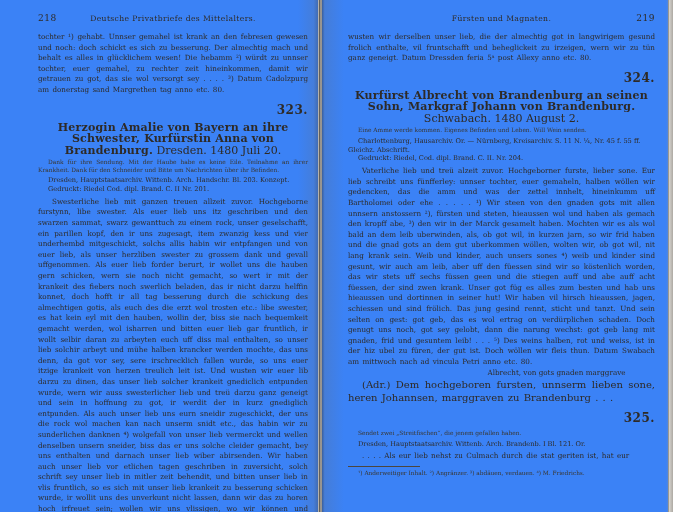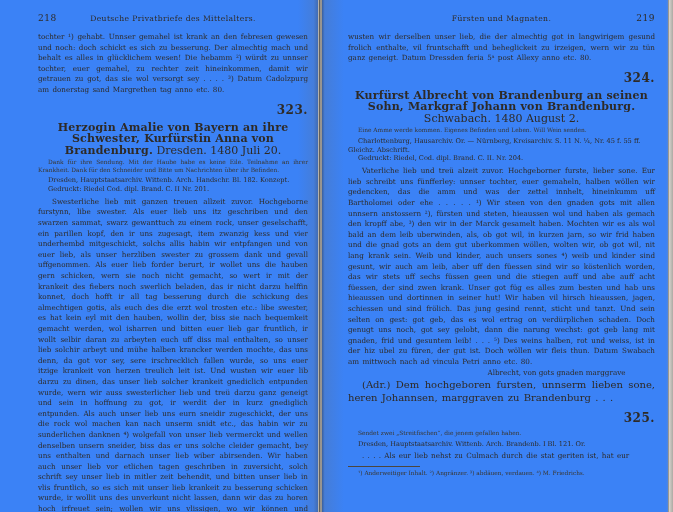--- a/index.html
+++ b/index.html
@@ -47,21 +47,21 @@
 
   <div class="page page-left">
     <div class="pghead">
       <span class="num left">218</span>
       <span class="rt">Deutsche Privatbriefe des Mittelalters.</span>
     </div>
     <p class="body">tochter ¹) gehabt. Unnser gemahel ist krank an den febresen gewesen und noch: doch schickt es sich zu besserung. Der almechtig mach und behalt es alles in glücklichem wesen! Die hebamm ²) würdt zu unnser tochter, euer gemahel, zu rechter zeit hineinkommen, damit wir getrauen zu got, das sie wol versorgt sey . . . . ³) Datum Cadolzpurg am donerstag sand Margrethen tag anno etc. 80.</p>
     <div class="secnum">323.</div>
     <p class="sechead"><b>Herzogin Amalie von Bayern an ihre Schwester, Kurfürstin Anna von Brandenburg.</b> <span>Dresden. 1480 Juli 20.</span></p>
     <p class="regest">Dank für ihre Sendung. Mit der Haube habe es keine Eile. Teilnahme an ihrer Krankheit. Dank für den Schneider und Bitte um Nachrichten über ihr Befinden.</p>
-    <p class="src">Dresden, Hauptstaatsarchiv. Wittenb. Arch. Handschr. Bl. 182. Konzept.</p>
+    <p class="src">Dresden, Hauptstaatsarchiv. Wittenb. Arch. Handschr. Bl. 203. Konzept.</p>
     <p class="src">Gedruckt: Riedel Cod. dipl. Brand. C. II Nr. 201.</p>
     <p class="body indent mt3">Swesterliche lieb mit ganzen treuen allzeit zuvor. Hochgeborne furstynn, libe swester. Als euer lieb uns itz geschriben und den swarzen sammat, swarz gewanttuch zu einem rock, unser geselschafft, ein parillen kopf, den ir uns zugesagt, item zwanzig kess und vier underhembd mitgeschickt, solchs allis habin wir entpfangen und von euer lieb, als unser herzliben swester zu grossem dank und gevall uffgenommen. Als euer lieb forder berurt, ir wollet uns die hauben gern schicken, wern sie noch nicht gemacht, so wert ir mit der krankeit des fiebers noch swerlich beladen, das ir nicht darzu helffin konnet, doch hofft ir all tag besserung durch die schickung des almechtigen gotis, als euch des die erzt wol trosten etc.: libe swester, es hat kein eyl mit den hauben, wollin der, biss sie nach bequemkeit gemacht werden, wol isharren und bitten euer lieb gar fruntlich, ir wollt selbir daran zu arbeyten euch uff diss mal enthalten, so unser lieb solchir arbeyt und mühe halben krancker werden mochte, das uns denn, da got vor sey, sere irschrecklich fallen wurde, so uns euer itzige krankeit von herzen treulich leit ist. Und wusten wir euer lib darzu zu dinen, das unser lieb solcher krankeit gnediclich entpunden wurde, wern wir auss swesterlicher lieb und treü darzu ganz geneigt und sein in hoffnung zu got, ir werdit der in kurz gnediglich entpunden. Als auch unser lieb uns eurn sneidir zugeschickt, der uns die rock wol machen kan nach unserm snidt etc., das habin wir zu sunderlichen danknen ⁴) wolgefall von unser lieb vermerckt und wellen denselben unsern sneider, biss das er uns solche cleider gemacht, bey uns enthalten und darnach unser lieb wiber abirsenden. Wir haben auch unser lieb vor etlichen tagen geschriben in zuversicht, solch schrift sey unser lieb in mitler zeit behendit, und bitten unser lieb in vlis fruntlich, so es sich mit unser lieb krankeit zu besserung schicken wurde, ir wollit uns des unverkunt nicht lassen, dann wir das zu horen hoch irfreuet sein; wollen wir uns vlissigen, wo wir können und mogen, solchs allis umb unser lieb fruntlich zu verdienen. Dann</p>
 
   </div>
 
   <div class="page page-right">
     <div class="pghead">
       <span class="rt">Fürsten und Magnaten.</span>
       <span class="num right">219</span>
     </div>

